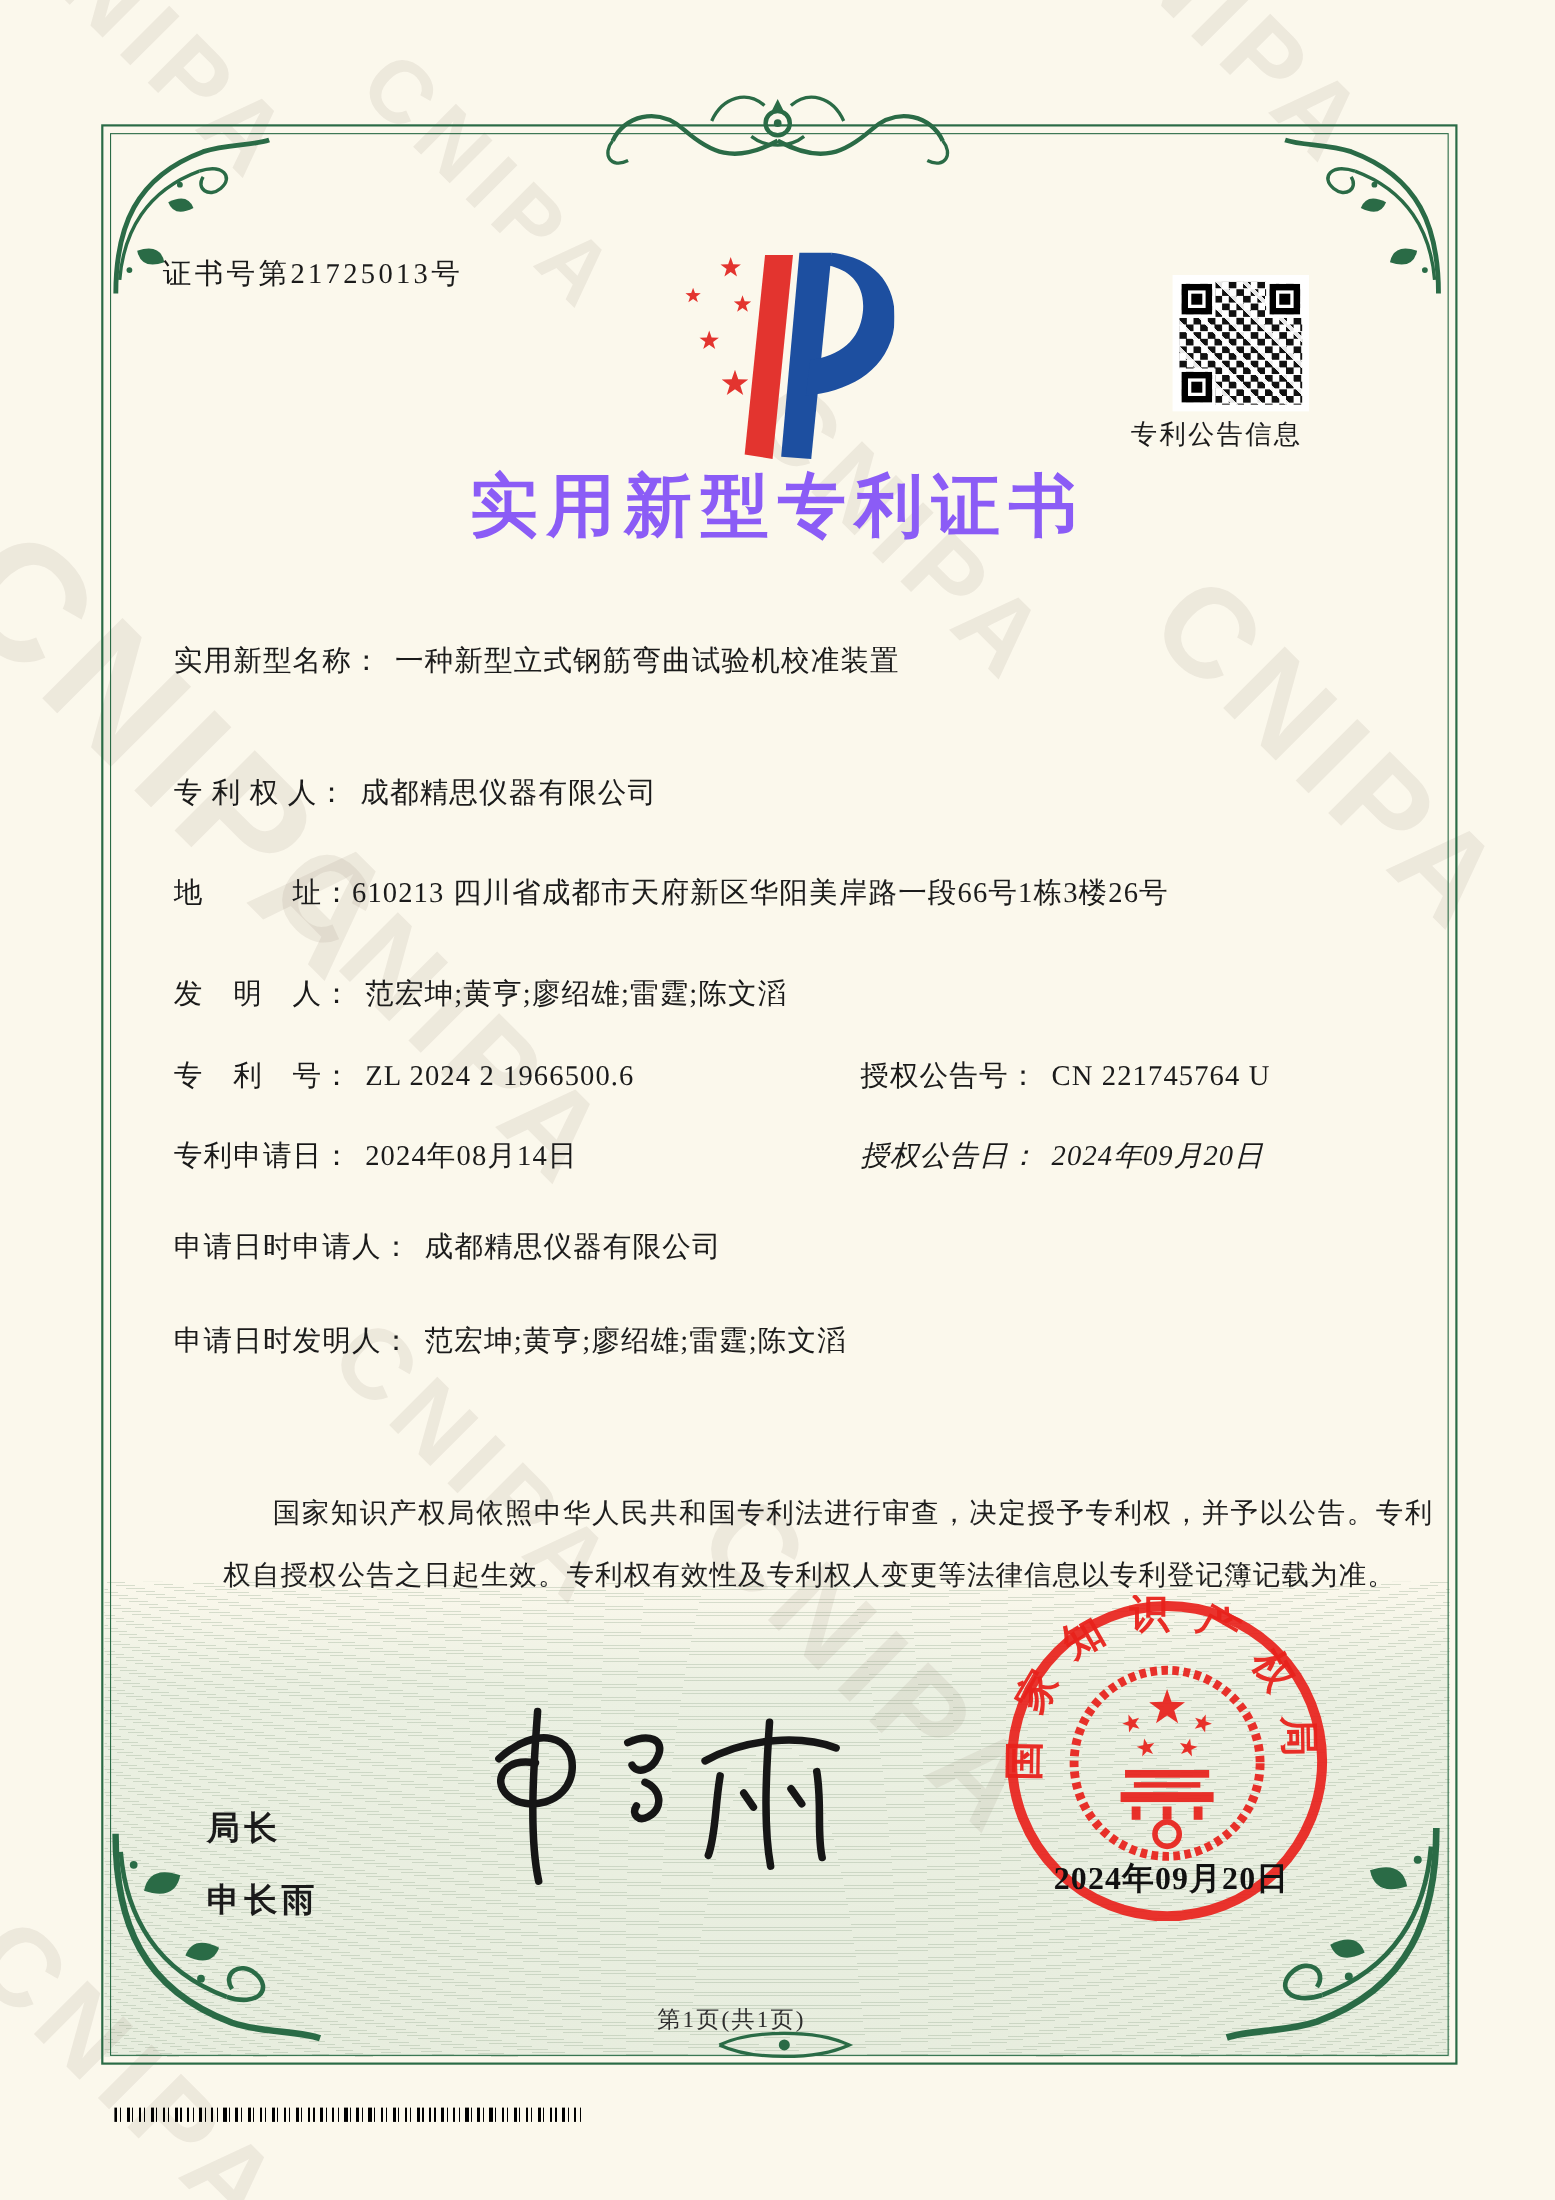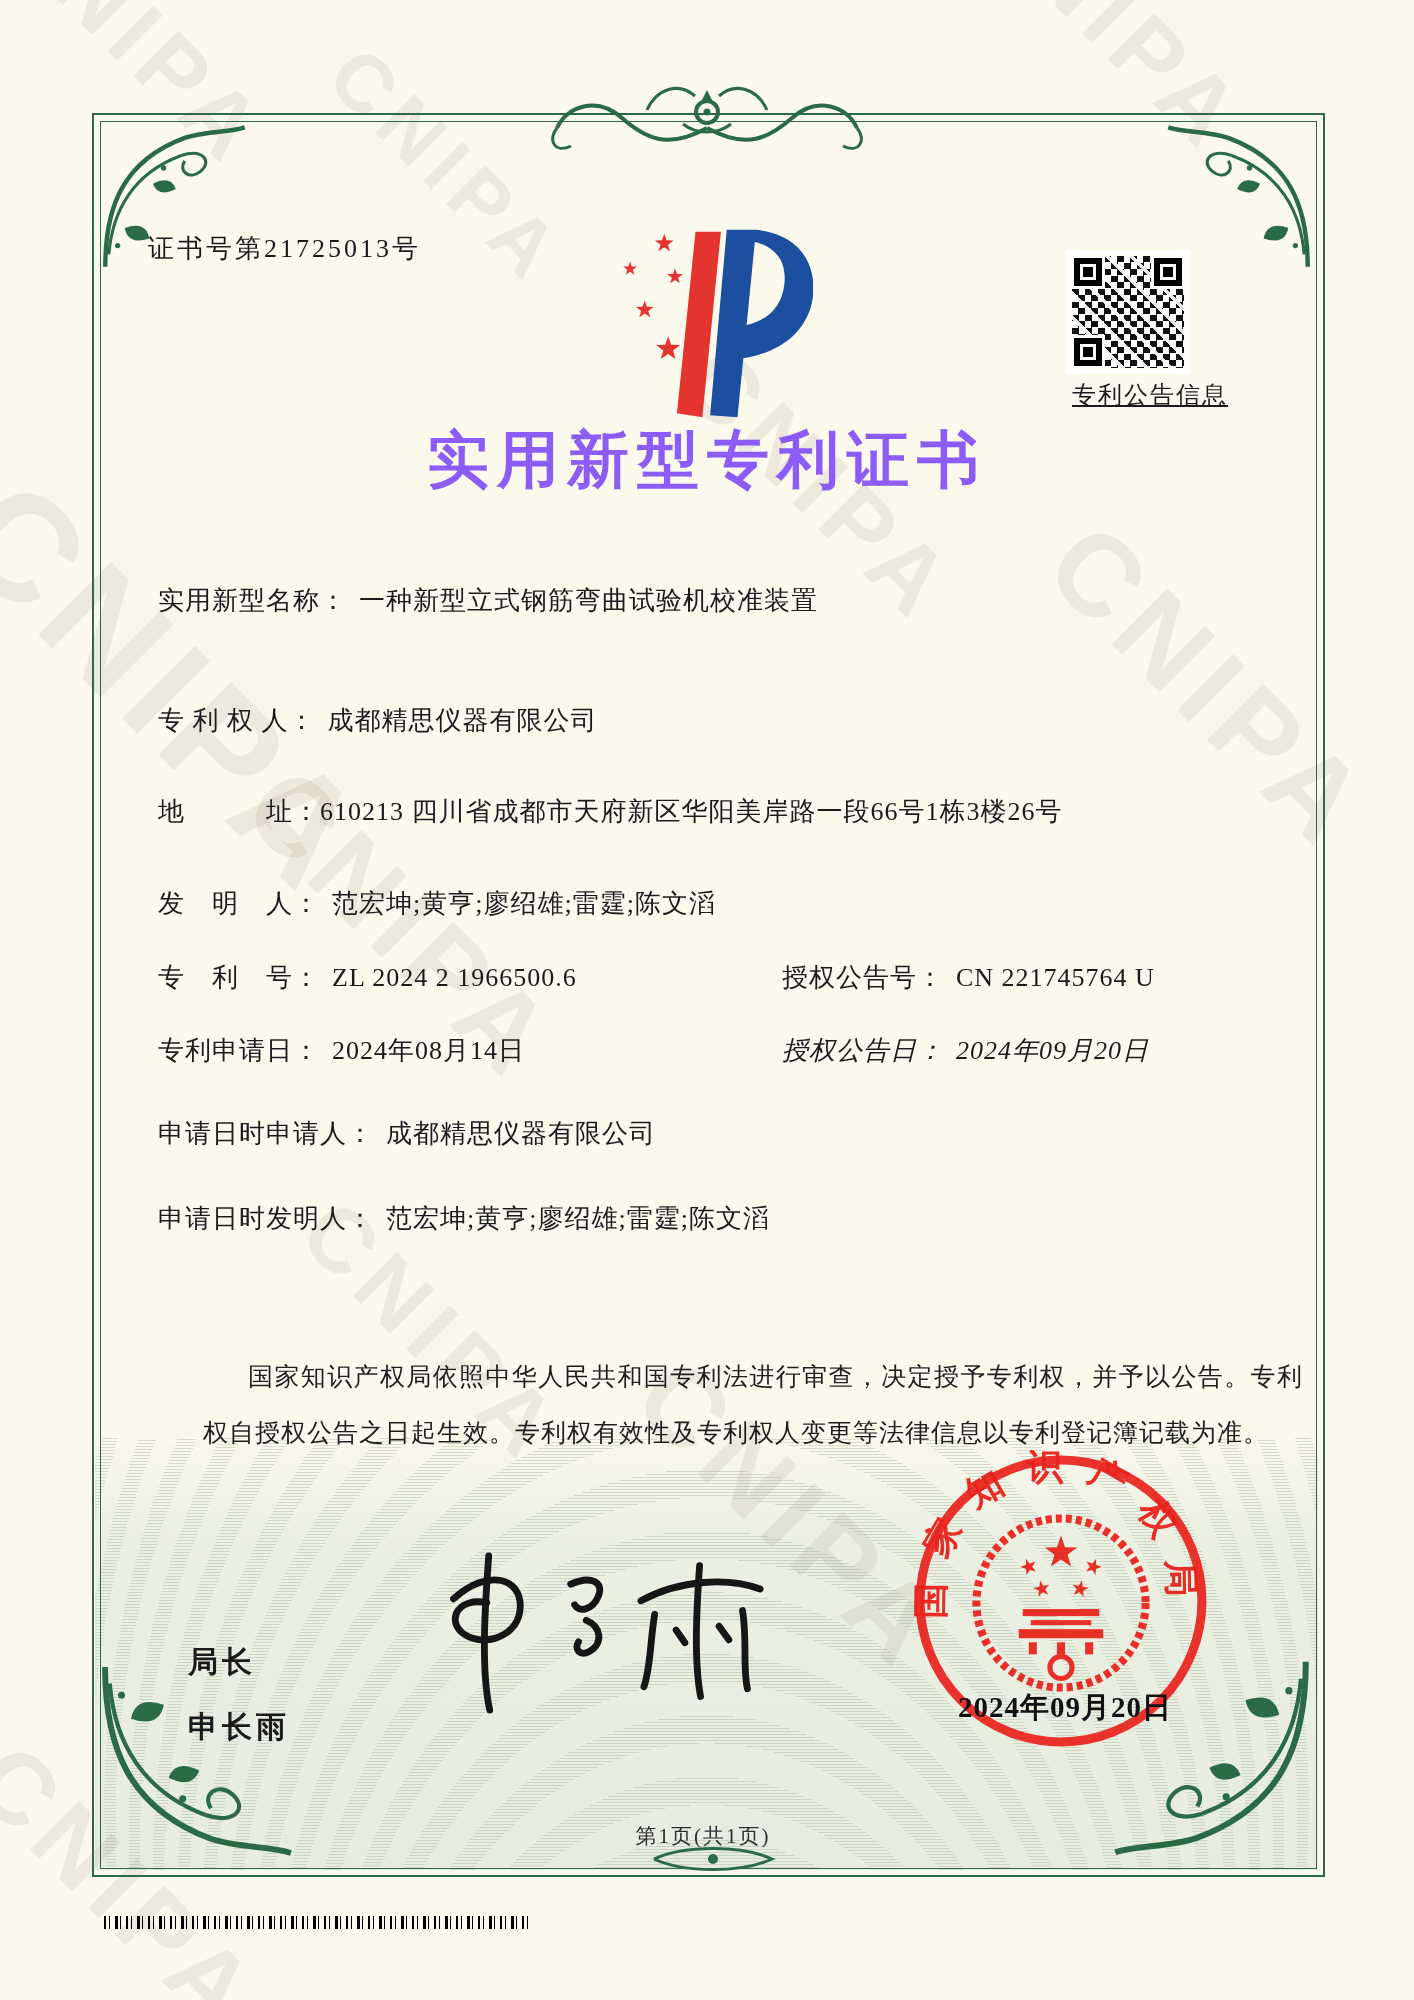--- a/index.html
+++ b/index.html
@@ -40,22 +40,22 @@
   .logo{position:absolute;left:578px;top:220px;z-index:4;}
   .qr{position:absolute;left:1072px;top:256px;width:112px;height:112px;background:#fff;z-index:4;
     outline:6px solid #fff;
     background-image:
       repeating-linear-gradient(45deg, rgba(255,255,255,0.9) 0 4px, transparent 4px 17px),
       repeating-conic-gradient(#111 0 25%, #fff 0 50%);
     background-size:auto, 13px 13px;}
   .qr .f{position:absolute;width:16px;height:16px;background:#fff;border:6px solid #000;outline:3px solid #fff;}
   .qr .f::after{content:"";position:absolute;left:3px;top:3px;width:10px;height:10px;background:#000;}
   .qr .tl{left:2px;top:2px;} .qr .tr{right:2px;top:2px;} .qr .bl{left:2px;bottom:2px;}
-  .qr-caption{position:absolute;left:1028px;top:379px;width:200px;text-align:right;
-    font-size:24px;letter-spacing:2px;z-index:4;text-decoration:underline;}
+  .qr-caption{position:absolute;left:1028px;top:379px;width:200px;text-align:left;
+    font-size:24px;letter-spacing:2px;z-index:4;}
   .title{position:absolute;left:0;top:418px;width:1414px;text-align:center;z-index:4;
     font-family:"Liberation Sans", sans-serif;
     font-size:62px;font-weight:900;letter-spacing:8px;color:#8b5cf6;}
   
   .row{position:absolute;left:158px;font-size:26px;z-index:4;white-space:nowrap;}
   .row .lbl{letter-spacing:1px;}
   .row .val{margin-left:12px;letter-spacing:1px;margin-top:32px;}
   .row-addr{position:absolute;left:158px;top:788px;width:1030px;font-size:26px;z-index:4;
     padding-left:125px;text-indent:-125px;line-height:1.85;letter-spacing:1px;word-break:break-all;}
   .col-r{left:782px;}
@@ -68,21 +68,21 @@
     font-family:"Liberation Sans", sans-serif;letter-spacing:4px;}
   .sign-name{position:absolute;left:188px;top:1707px;font-size:30px;font-weight:700;z-index:4;
     font-family:"Liberation Sans", sans-serif;letter-spacing:4px;}
   .signature{position:absolute;left:395px;top:1538px;z-index:4;}
   
   .seal{position:absolute;left:910px;top:1450px;z-index:4;}
   .seal-date{position:absolute;left:945px;top:1688px;width:240px;text-align:center;z-index:5;
     font-size:29px;font-weight:700;letter-spacing:1px;color:#111;}
   
   .footer{position:absolute;left:0;top:1822px;width:1330px;text-align:center;z-index:4;
-    font-size:21px;letter-spacing:2px;color:#2e2e2e;padding-left:38px;}
+    font-size:21px;letter-spacing:2px;color:#2e2e2e;}
   .barcode{position:absolute;left:104px;top:1916px;width:428px;height:13px;z-index:4;
     background:
       repeating-linear-gradient(90deg,#000 0 2px,transparent 2px 5px,#000 5px 6px,transparent 6px 11px,
       #000 11px 14px,transparent 14px 16px,#000 16px 17px,transparent 17px 22px);}
   svg{display:block;}
 </style>
 </head>
 <body>
 
 <svg width="0" height="0" style="position:absolute" aria-hidden="true">

